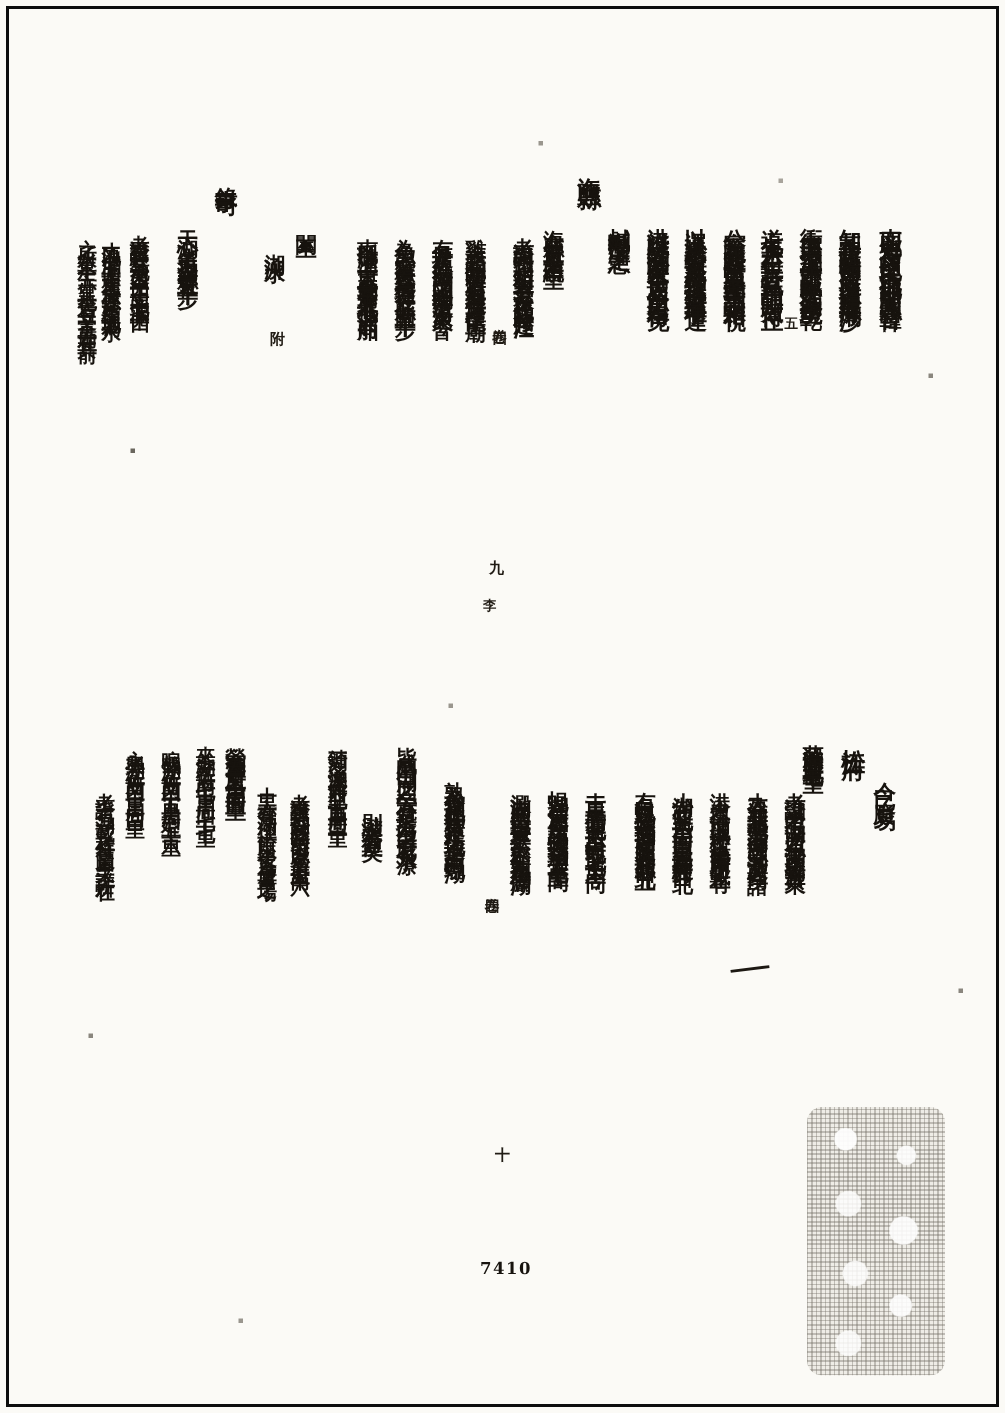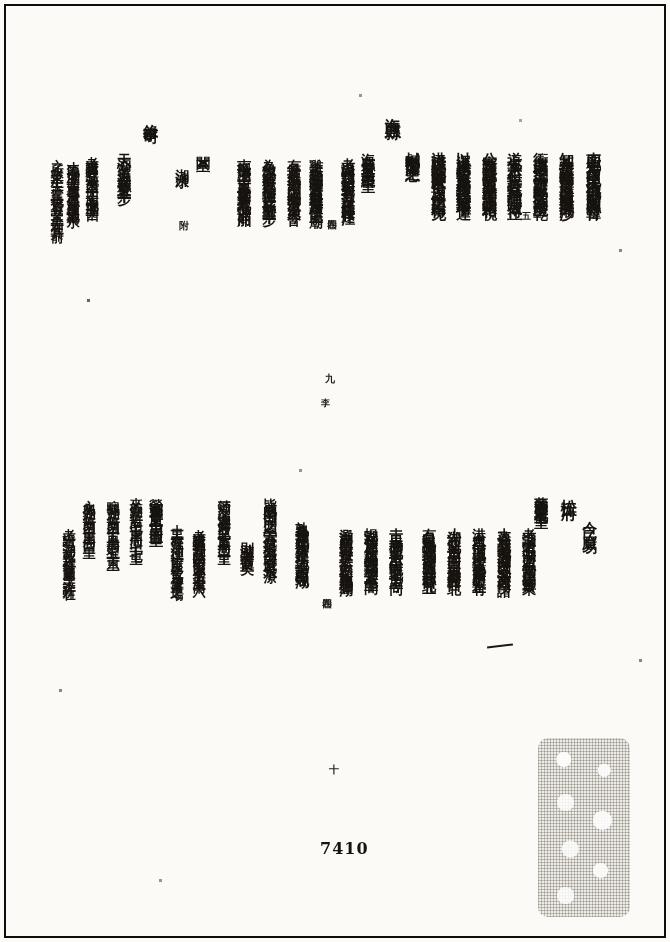--- a/index.html
+++ b/index.html
@@ -15,21 +15,21 @@
     text-orientation:upright;
     white-space:nowrap;
     line-height:1.05;
     font-weight:700;
     color:#17130e;
   }
   .col.header{font-weight:700;}
   .col.small{font-weight:700;color:#211c15;}
   .page-number{
     position:absolute;left:320px;top:839px;
-    font-size:16px;font-weight:700;letter-spacing:1px;color:#17130e;
+    font-size:11px;font-weight:700;letter-spacing:1px;color:#17130e;
     font-family:"DejaVu Serif","Liberation Serif",serif;
   }
   .seal{
     position:absolute;border-radius:10px;
     background-image:
       radial-gradient(circle at 28% 12%, rgba(255,255,255,.95) 0 7px, transparent 8px),
       radial-gradient(circle at 72% 18%, rgba(255,255,255,.9) 0 6px, transparent 7px),
       radial-gradient(circle at 30% 36%, rgba(255,255,255,.85) 0 8px, transparent 9px),
       radial-gradient(circle at 70% 46%, rgba(255,255,255,.9) 0 9px, transparent 10px),
       radial-gradient(circle at 35% 62%, rgba(255,255,255,.85) 0 8px, transparent 9px),

